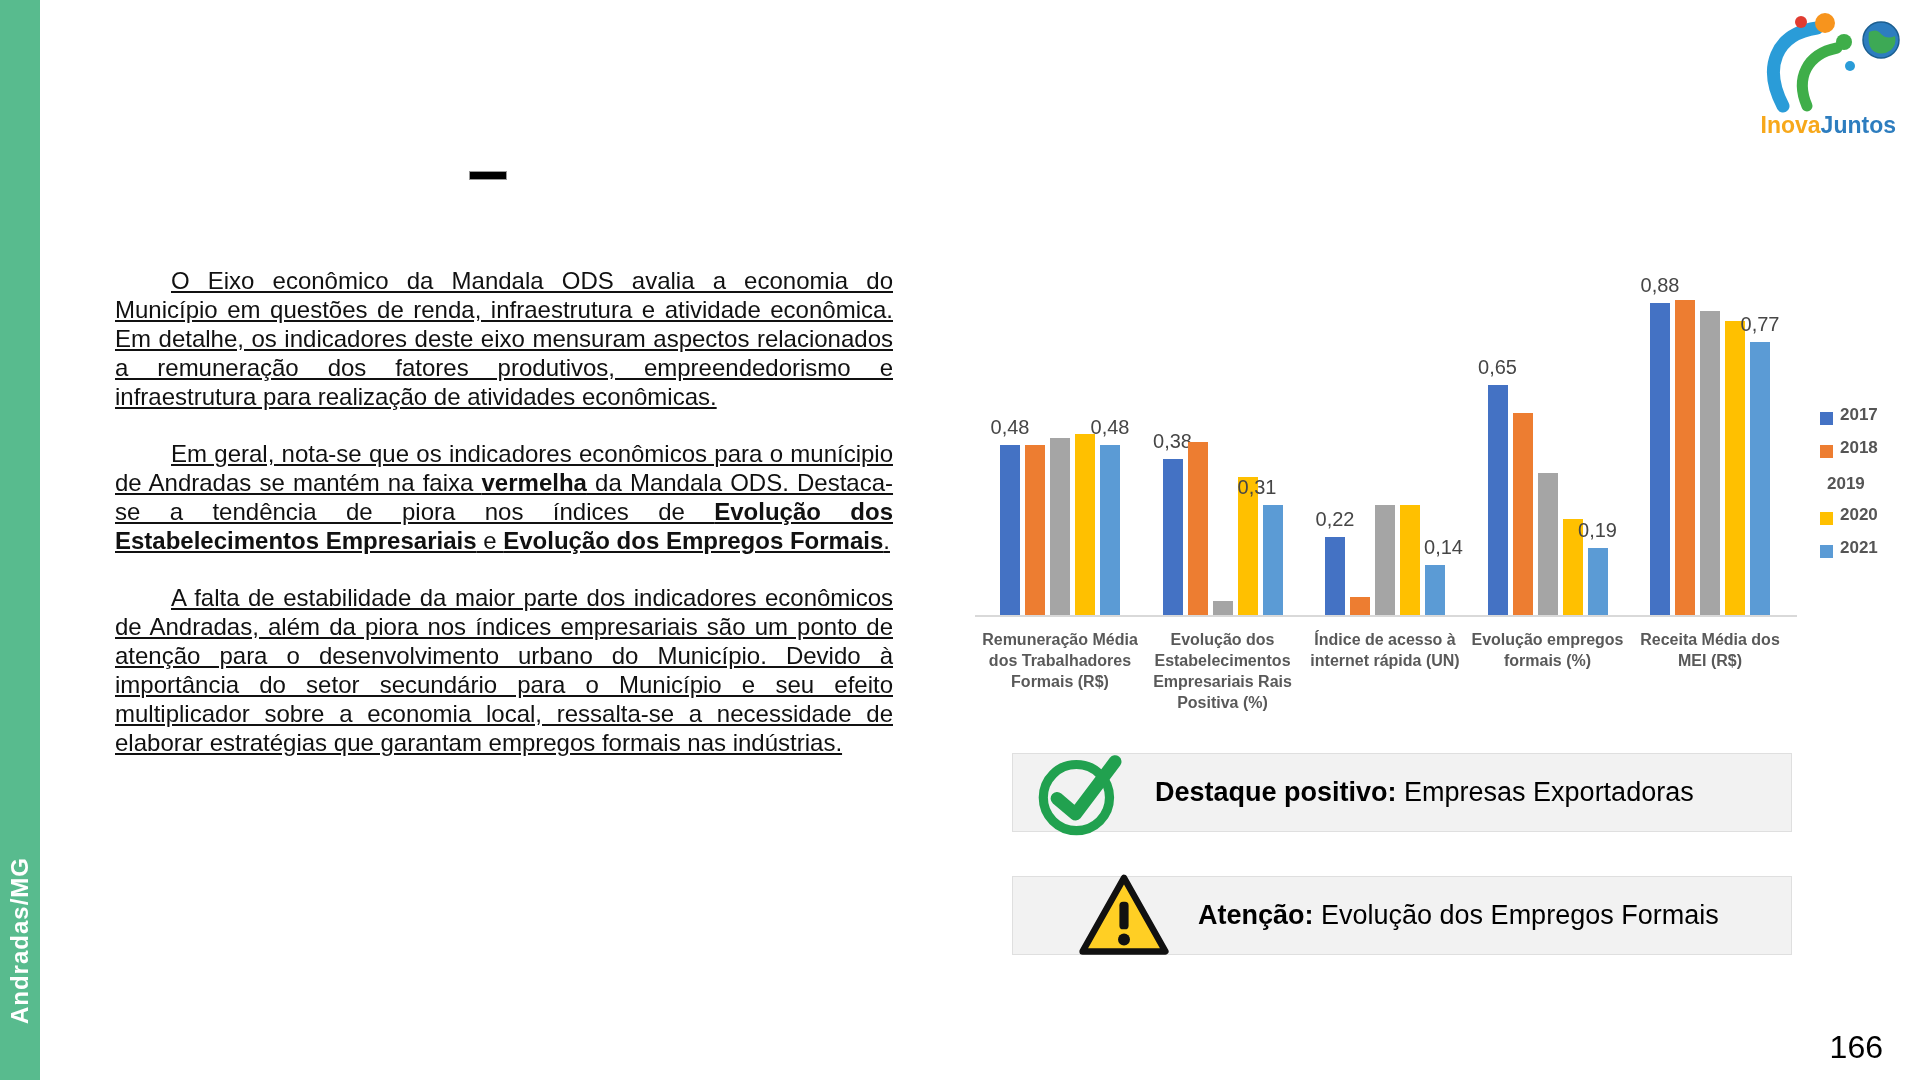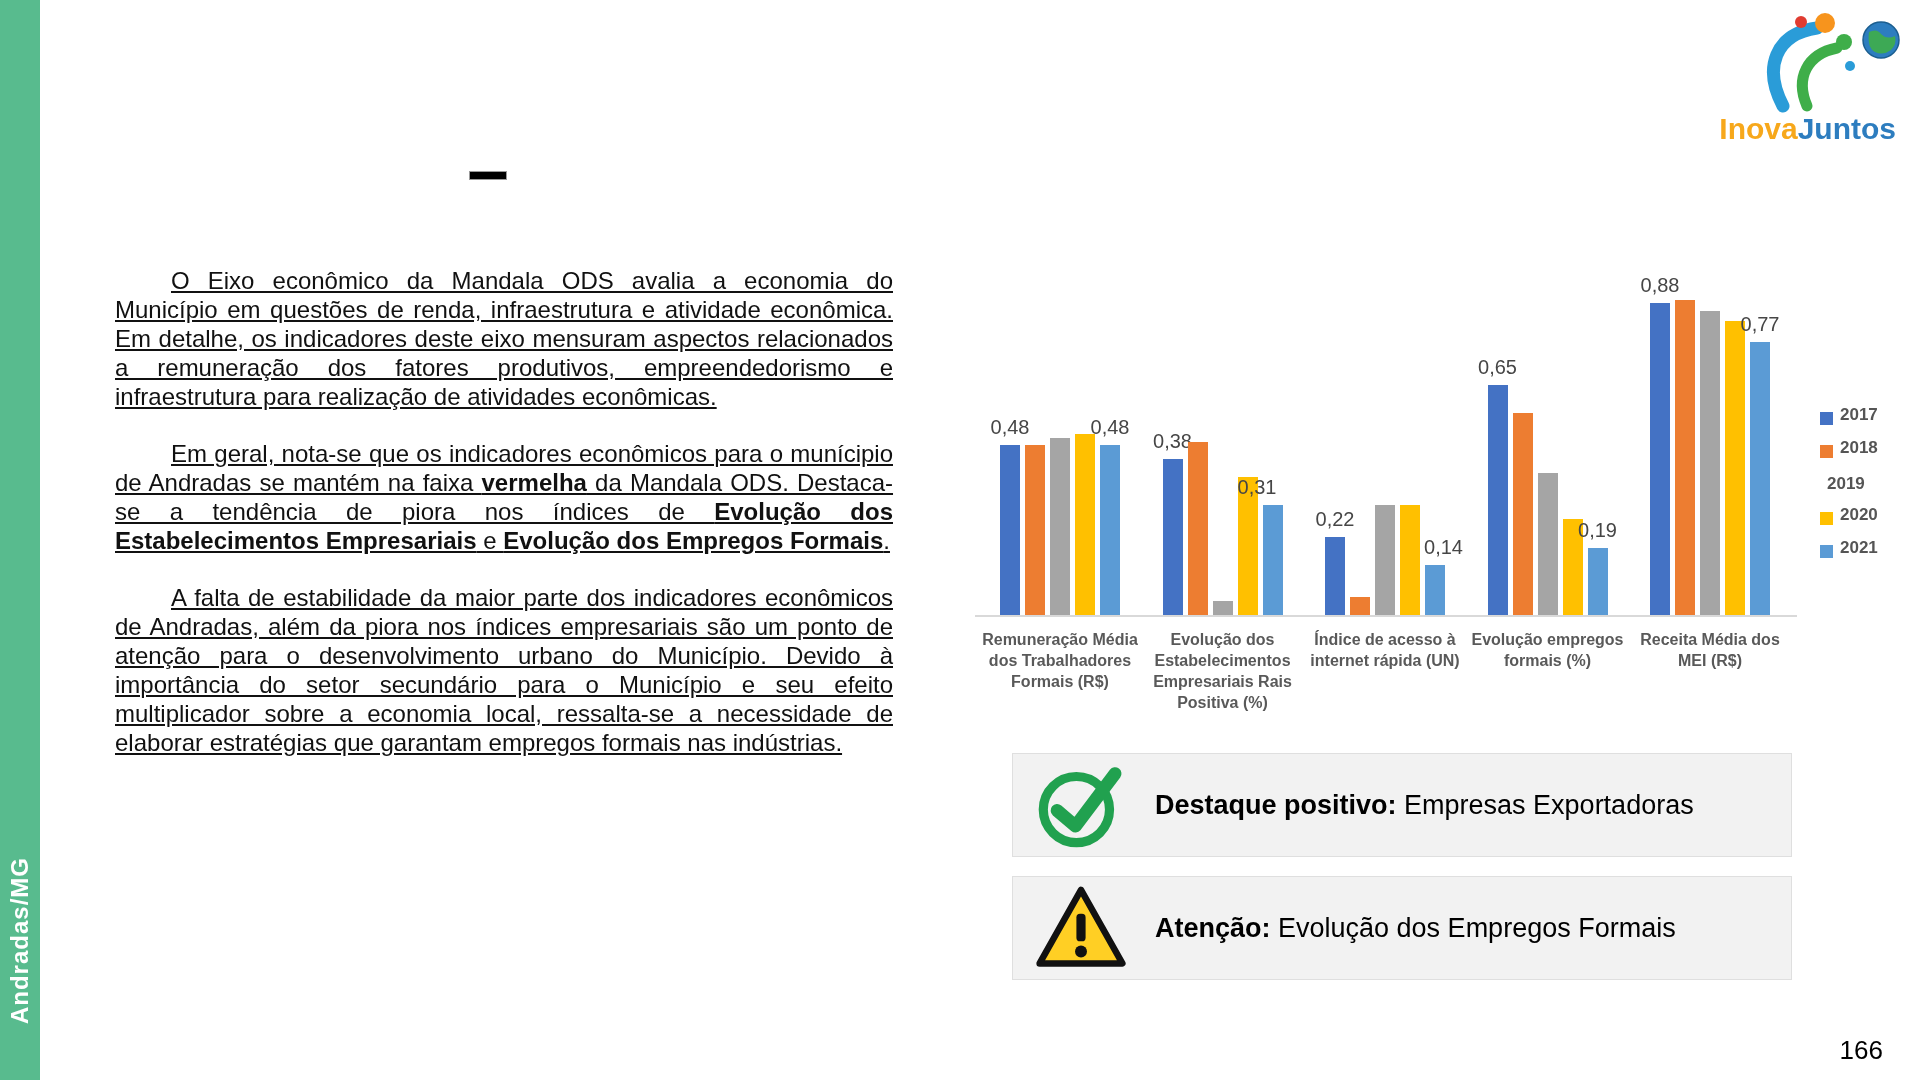--- a/index.html
+++ b/index.html
@@ -17,47 +17,47 @@
   .title-dash { position:absolute; left:469px; top:171px; width:38px; height:9px;
                 background:#000; border:1px solid #9a9a9a; font-size:0; color:transparent; }
 
   
   .body-text { position:absolute; left:115px; top:266px; width:778px; color:#111;
                font-size:24px; line-height:29px; text-align:justify; }
   .body-text p { margin:0 0 28px 0; text-indent:56px;text-decoration:underline; }
 
   
   .logo { position:absolute; right:10px; top:6px; width:165px; height:140px; }
-  .logo-text { position:absolute; right:14px; top:106px; font-size:30px; font-weight:700;
+  .logo-text { position:absolute; right:14px; top:106px; font-size:23px; font-weight:700;
                letter-spacing:0; white-space:nowrap; }
   .logo-text .inova { color:#F7A81B; }
   .logo-text .juntos { color:#2D7DBF; }
 
   
   .chart { position:absolute; left:975px; top:240px; width:930px; height:500px; }
   .chart .axis { position:absolute; left:0; top:375px; width:822px; height:2px; background:#D9D9D9; }
   .chart .bar { position:absolute; width:20px; }
   .chart .dlabel { position:absolute; width:70px; text-align:center; font-size:20px;
                    color:#464646; height:24px; line-height:24px; }
   .chart .cat { position:absolute; width:158px; text-align:center; font-size:16px;
                 font-weight:700; color:#595959; line-height:21px; }
   .chart .legend-item { position:absolute; height:18px; display:flex; align-items:flex-end; }
   .chart .legend-swatch { width:13px; height:13px; display:inline-block; }
   .chart .legend-label { margin-left:7px; font-size:17px; font-weight:700; color:#555; }
 
   
-  .callout { position:absolute; left:1012px; width:780px; height:104px; background:#F2F2F2;
+  .callout { position:absolute; left:1012px; width:780px; height:79px; background:#F2F2F2;
              border:1px solid #DFDFDF; display:flex; align-items:center; }
   .callout.first { top:753px; }
-  .callout.second { top:876px; }
+  .callout.second { top:876px;padding-left:43px; }
   .callout .icon-wrap { width:92px; height:92px; margin-left:22px; flex:0 0 auto; }
   .callout .text { margin-left:28px; font-size:27px; color:#000; }
   .callout .text b { font-weight:700; }
 
-  .page-number { position:absolute; right:37px; bottom:14px; font-size:26px; color:#000; }
+  .page-number { position:absolute; right:37px; bottom:14px; font-size:32px; color:#000; }
 </style>
 </head>
 <body>
 
 <div class="page">
 
   <div class="side-strip"></div>
   <div class="side-label">Andradas/MG</div>
 
   <div class="logo">

